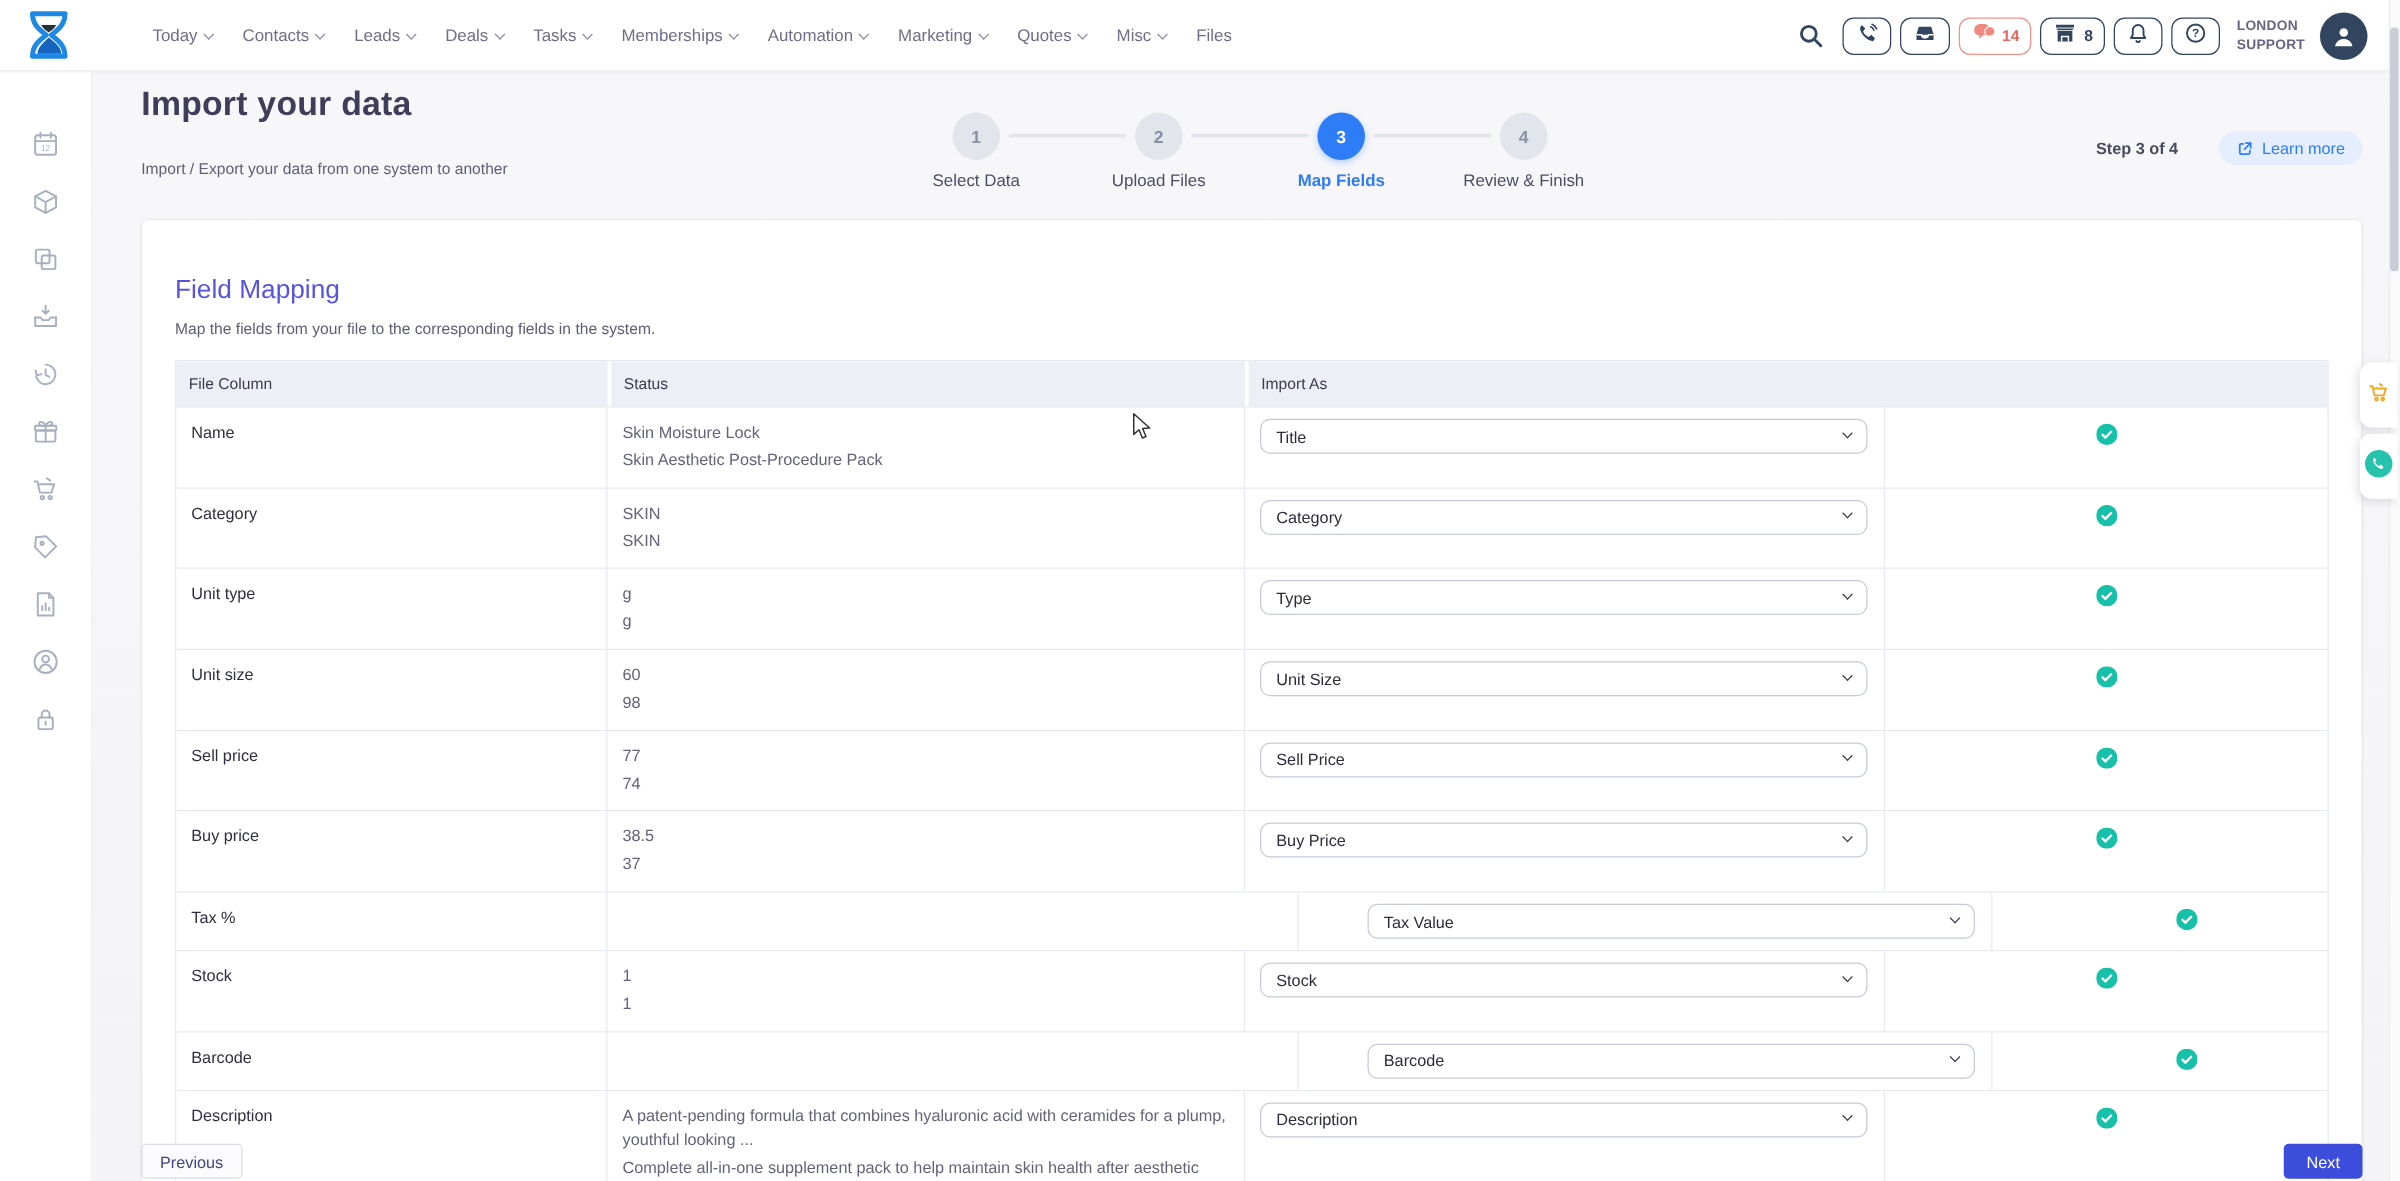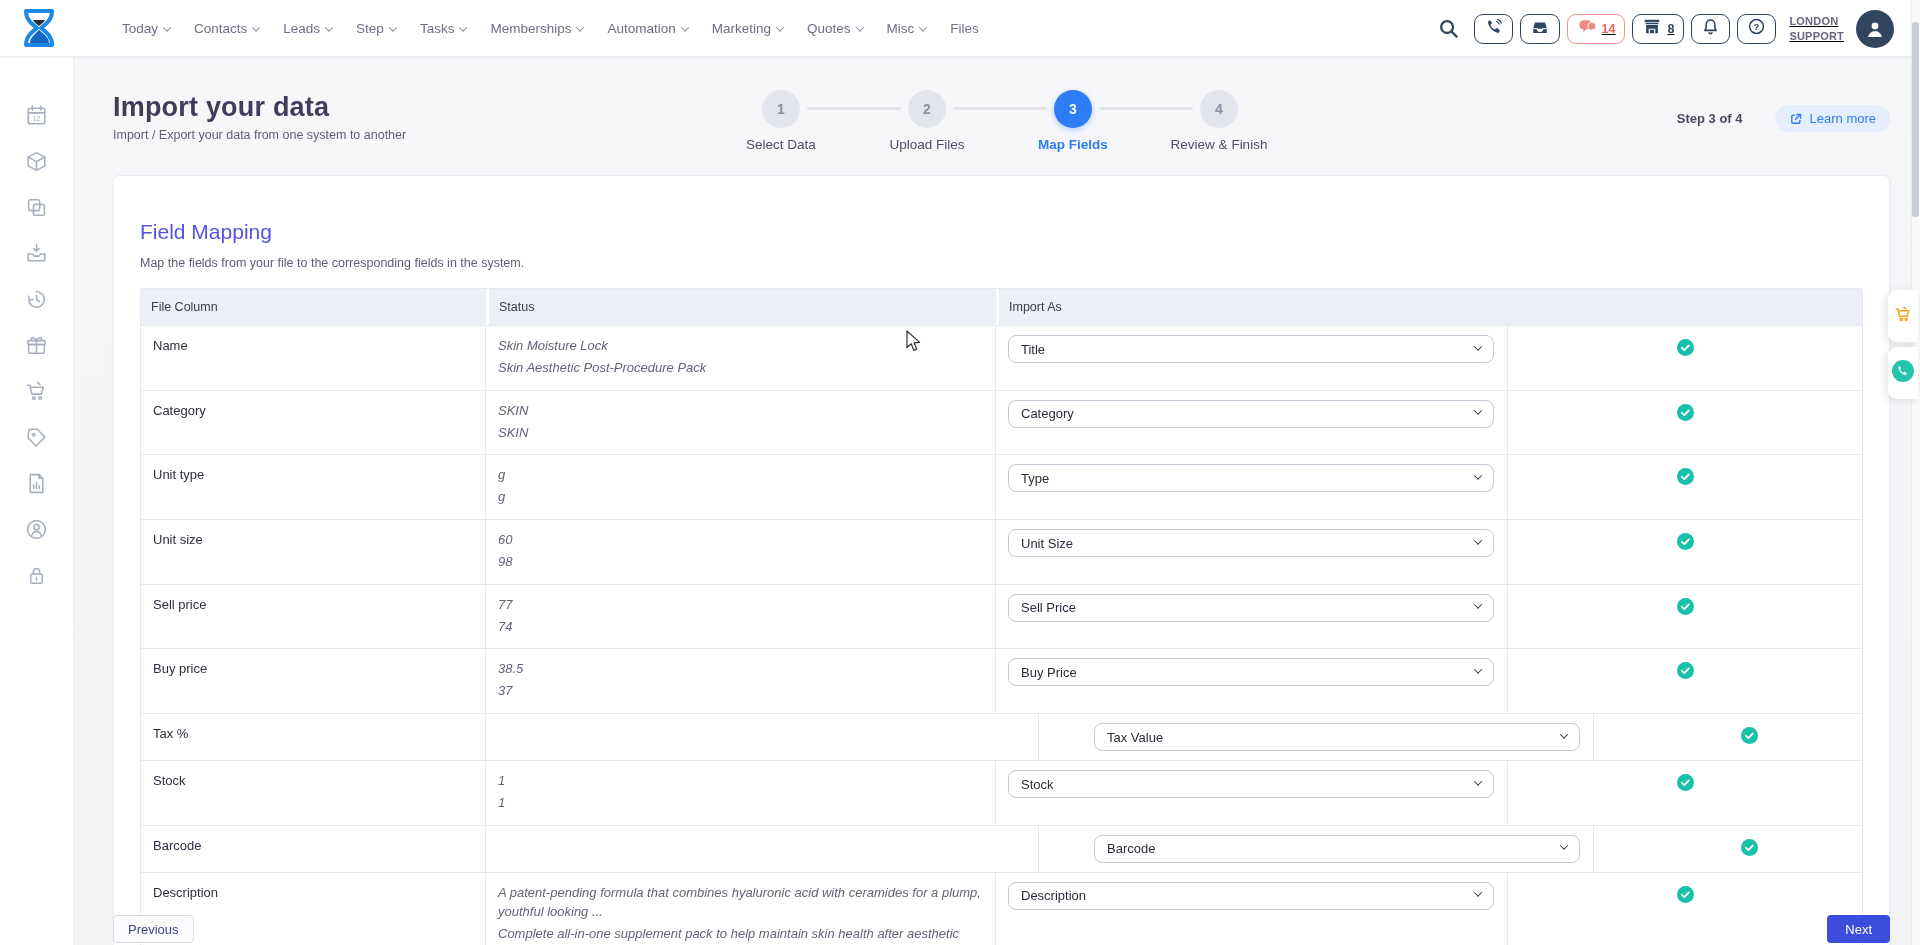--- a/index.html
+++ b/index.html
@@ -4,37 +4,37 @@
 <style>
   * { margin:0; padding:0; box-sizing:border-box; }
   html,body { width:1920px; height:945px; overflow:hidden; font-family:"Liberation Sans", sans-serif; background:#f5f5f8; }
 
   
   .topbar { position:absolute; left:0; top:0; width:1920px; height:57px; background:#fff; border-bottom:1px solid #ededf2; box-shadow:0 1px 2px rgba(40,40,80,.04); z-index:20; }
   .logo { position:absolute; left:18px; top:7px; width:42px; height:42px; }
   .mainnav { position:absolute; left:122px; top:0; height:57px; display:flex; align-items:center; gap:24px; }
   .nav-item { display:flex; align-items:center; gap:6px; font-size:13.5px; color:#6f6d88; cursor:pointer; white-space:nowrap; }
   .chev { width:6px; height:6px; border-right:1.5px solid #8b89a0; border-bottom:1.5px solid #8b89a0; transform:rotate(45deg) translate(-1px,-1px); display:inline-block; }
-  .topbar-right { position:absolute; right:26px; top:0; height:57px; display:flex; align-items:center; gap:7px;text-decoration:underline; }
+  .topbar-right { position:absolute; right:26px; top:0; height:57px; display:flex; align-items:center; gap:7px; }
   .search-wrap { margin-right:8px; display:flex; align-items:center; }
   .tbox { height:30px; border:1.6px solid #31465e; border-radius:9px; display:flex; align-items:center; justify-content:center; gap:5px; padding:0 9px; cursor:pointer; background:#fff; }
   .tbox.chat { border-color:#f0938b; }
   .tbox .cnt { font-size:12.5px; font-weight:bold; color:#31465e; }
   .tbox.chat .cnt { color:#ec6459; }
   .user-label { font-size:11px; font-weight:bold; color:#676482; line-height:1.3; text-align:left; margin:0 5px 0 6px; letter-spacing:.2px; }
   .avatar { width:38px; height:38px; border-radius:50%; background:#31465e; display:flex; align-items:center; justify-content:center; cursor:pointer; }
 
   
   .sidebar { position:absolute; left:0; top:57px; bottom:0; width:74px; background:#fff; border-right:1px solid #ededf2; display:flex; flex-direction:column; align-items:center; padding-top:45px; gap:20px; z-index:10; }
   .side-item { width:26px; height:26px; color:#a8b0bf; cursor:pointer; display:flex; align-items:center; justify-content:center; }
   .side-item svg { width:25px; height:25px; }
 
   
   .main { position:absolute; left:74px; top:57px; right:0; bottom:0; background:linear-gradient(180deg,#f7f7fa 0%,#f4f4f7 100%); }
-  .page-title { position:absolute; left:39px; top:35px; font-size:27px; font-weight:bold; color:#3f3d59; letter-spacing:.2px;text-align:center; }
+  .page-title { position:absolute; left:39px; top:11px; font-size:27px; font-weight:bold; color:#3f3d59; letter-spacing:.2px;text-align:center; }
   .page-subtitle { position:absolute; left:39px; top:71px; font-size:12.5px; color:#5f5e78; }
 
   .stepper { position:absolute; left:667px; top:33px; width:520px; height:70px; }
   .step { position:absolute; width:140px; text-align:center; cursor:pointer; }
   .step-circle { width:38px; height:38px; border-radius:50%; background:#e3e5ec; color:#8a8fa2; font-size:14px; font-weight:bold; display:flex; align-items:center; justify-content:center; margin:0 auto; }
   .step.active .step-circle { background:#2e7cf6; color:#fff; box-shadow:0 2px 6px rgba(46,124,246,.35); }
   .step-label { margin-top:9px; font-size:13.5px; color:#4c4c64; }
   .step.active .step-label { color:#2e7cf6; font-weight:bold; }
   .step-line { position:absolute; top:17px; height:3px; background:#e3e5ec; border-radius:2px; }
 
@@ -52,21 +52,21 @@
   .th + .th { border-left:3px solid #fff; }
   .trow { display:grid; grid-template-columns:345px 510px 512px auto; border-top:1px solid #e7e9f0; }
   .trow.tall { min-height:62px; }
   .trow.normal { min-height:54px; }
   .trow.short { min-height:42px;gap:43px; }
   .trow.tall2 { min-height:84px; }
   .td { padding:9px 12px; border-right:1px solid #e7e9f0; }
   .td:last-child { border-right:none; }
   .td.filecol { font-size:13px; color:#2e2e40; font-weight:500; padding-top:12px; }
   .td.preview { font-size:13px; color:#63637a; line-height:1.45; }
-  .preview p { margin:2px 0 3px 0;font-style:italic; }
+  .preview p { margin:2px 0 3px 0; }
   .select-box { width:100%; max-width:486px; height:28px; border:1px solid #c6cad6; border-radius:8px; background:#fff; display:flex; align-items:center; justify-content:space-between; padding:0 12px; font-size:13px; color:#2c2c3c; cursor:pointer; }
   .select-box .chev { border-color:#3a3a48; width:6px; height:6px; margin-top:-3px; }
   .td.status { display:flex; justify-content:center; align-items:flex-start; padding-top:13px; }
 
   .prev-btn { position:absolute; left:39px; top:858px; height:28px; padding:0 14px; background:#fcfcfe; border:1px solid #d9dce6; border-radius:4px; font-size:13px; color:#3d4383; cursor:pointer; font-family:"Liberation Sans",sans-serif; }
   .next-btn { position:absolute; right:30px; top:858px; height:28px; padding:0 18px; background:#3d4ddb; border:none; border-radius:4px; font-size:13px; color:#fff; cursor:pointer; font-family:"Liberation Sans",sans-serif; }
 
   
   .scroll-track { position:absolute; right:0; top:0; width:9px; height:945px; background:#fafafa; border-left:1px solid #ebebee; z-index:30; }
   .scroll-thumb { position:absolute; right:1px; top:22px; width:7px; height:195px; background:#c9cdd6; border-radius:3px; cursor:pointer; }
@@ -94,21 +94,21 @@
       </div>
       <div class="nav-item">
         <span>Contacts</span>
         <span class="chev"></span>
       </div>
       <div class="nav-item">
         <span>Leads</span>
         <span class="chev"></span>
       </div>
       <div class="nav-item">
-        <span>Step</span>
+        <span>Deals</span>
         <span class="chev"></span>
       </div>
       <div class="nav-item">
         <span>Tasks</span>
         <span class="chev"></span>
       </div>
       <div class="nav-item">
         <span>Memberships</span>
         <span class="chev"></span>
       </div>

